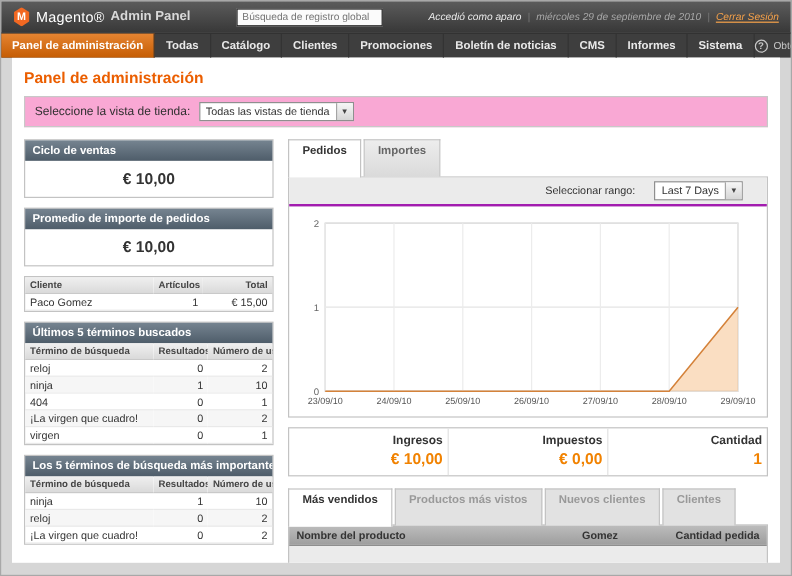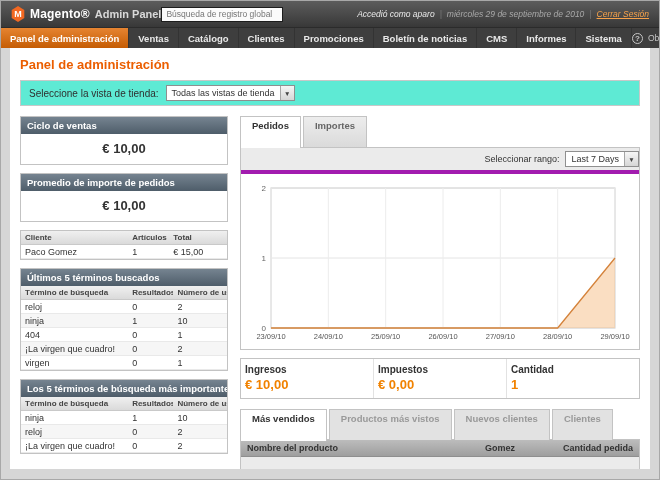--- a/index.html
+++ b/index.html
@@ -9,44 +9,44 @@
     font-size:10px; color:#2f2f2f; background:#d6d6d6; overflow:hidden;
   }
   .page { width:660px; height:480px; background:#d6d6d6; border:1px solid #a8a8a8; overflow:hidden; }
 
   
   .topbar { height:26px; background:linear-gradient(#5c5c5c,#383838); display:flex; align-items:center; padding:0 10px; }
   .logo { display:flex; align-items:center; gap:5px; flex:none; }
   .logo-mark { width:14px; height:16px; background:#f26822; clip-path:polygon(50% 0,95% 25%,95% 75%,50% 100%,5% 75%,5% 25%);
     display:inline-flex; align-items:center; justify-content:center; }
   .logo-m { color:#fff; font-size:9px; font-weight:bold; }
-  .brand { color:#fff; font-weight:bold; font-size:12px; letter-spacing:.2px; }
+  .brand { color:#fff; font-weight:normal; font-size:12px; letter-spacing:.2px; }
   .brand-sub { color:#d9d9d9; font-weight:bold; font-size:11px; }
-  .search-wrap { flex:1; display:flex; justify-content:flex-start; }
+  .search-wrap { flex:1; display:flex; justify-content:center; }
   .global-search { width:122px; height:15px; border:1px solid #1d1d1d; background:#fbfbfb; color:#555;
     font-family:"Liberation Sans", sans-serif; font-size:8.5px; padding:0 4px; }
   .header-right { flex:none; display:flex; align-items:center; gap:5px; font-size:8.5px;font-style:italic; }
   .hr-user { color:#eaeaea; }
   .hr-date { color:#a8a8a8; }
   .hr-sep { color:#777; }
   .hr-logout { color:#f7a24a; text-decoration:underline; cursor:pointer; }
 
   
   .navbar { height:21px; background:#3e3e3e; border-top:1px solid #2b2b2b; display:flex; align-items:stretch; padding-right:8px; }
   .nav-item { display:flex; align-items:center; padding:0 9px; color:#e9e9e9; font-size:9.5px; font-weight:bold;
     border-right:1px solid #333; cursor:pointer; white-space:nowrap; }
   .nav-item.active { background-color:var(--nav-active,#e06904); background-image:linear-gradient(rgba(255,255,255,.18),rgba(0,0,0,.12)); color:#fff; }
   .nav-help { margin-left:auto; display:flex; align-items:center; gap:5px; color:#c6c6c6; font-size:8.5px; cursor:pointer; white-space:nowrap; }
   .help-icon { width:11px; height:11px; border:1px solid #c6c6c6; border-radius:50%; display:inline-flex;
     align-items:center; justify-content:center; font-size:8px; color:#c6c6c6; font-weight:bold; }
 
   
   .content { background:#fff; margin:0 9px; height:421px; padding:9px 10px 10px; overflow:hidden; }
   .page-title { color:var(--accent-orange,#eb5e00); font-size:13px; font-weight:bold; margin-bottom:8px; }
-  .store-switcher { border:1px solid #c8c8c8; background:#5eead4; padding:4px 8px; display:flex; align-items:center; gap:7px; margin-bottom:10px; }
+  .store-switcher { border:1px solid #c8c8c8; background:#f9a8d4; padding:4px 8px; display:flex; align-items:center; gap:7px; margin-bottom:10px; }
 
   .fselect { display:inline-flex; align-items:center; border:1px solid #8f8f8f; background:#fff; height:16px; font-size:9px; cursor:pointer; }
   .fselect .txt { padding:0 5px; color:#333; white-space:nowrap; }
   .fselect .arr { width:14px; height:100%; background:linear-gradient(#f6f6f6,#d6d6d6); border-left:1px solid #a5a5a5;
     display:flex; align-items:center; justify-content:center; font-size:6.5px; color:#444; }
 
   .dashboard { display:flex; gap:12px; align-items:flex-start; }
   .col-left { width:208px; flex:none; }
   .col-right { flex:1; min-width:0; }
 
@@ -54,38 +54,38 @@
   .panel { border:1px solid #c3c3c3; background:#fff; margin-bottom:8px; }
   .panel-head { background-color:var(--panel-header,#5b6c7b); background-image:linear-gradient(rgba(255,255,255,.16),rgba(0,0,0,.14));
     color:#fff; font-weight:bold; font-size:9.5px; padding:3px 6px; white-space:nowrap; overflow:hidden; }
   .panel-value { text-align:center; font-weight:bold; font-size:13px; color:#333; padding:7px 6px 8px; }
 
   table.ptable { width:100%; border-collapse:collapse; table-layout:fixed; }
   .ptable th { background:linear-gradient(#f0f0f0,#dadada); color:#444; font-size:8px; font-weight:bold;
     text-align:left; padding:2px 4px; border-bottom:1px solid #c9c9c9; white-space:nowrap; overflow:hidden; }
   .ptable td { font-size:9px; color:#333; padding:1.5px 4px; border-bottom:1px solid #e9e9e9; white-space:nowrap; overflow:hidden; }
   .ptable tbody tr:nth-child(even) td { background:#f6f6f6; }
-  .ptable .num { text-align:left;margin-left:36px; }
+  .ptable .num { text-align:right;margin-left:36px; }
   .w-term { width:52%; } .w-res { width:22%; } .w-uses { width:26%; }
   .w-cust { width:52%; } .w-items { width:20%; } .w-total { width:28%; }
 
   
   .tabs { display:flex; gap:2px; position:relative; z-index:2; }
   .tab { padding:3px 11px 16px; font-size:9.5px; font-weight:bold; border:1px solid #c3c3c3; border-bottom:none;
     background:linear-gradient(#ededed,#dadada); color:#666; cursor:pointer; }
   .tab.active { background:#fff; color:#333; padding-bottom:5px; margin-bottom:-1px; }
   .tab.muted { color:#999; background:#e2e2e2; }
 
   .tab-box { border:1px solid #c3c3c3; background:#fff; position:relative; z-index:1; }
-  .range-bar { background:#ebebeb; border-bottom:4px solid #a21caf; padding:3px 0; display:flex; justify-content:flex-end; align-items:center; gap:6px; font-size:9px; color:#333; }
+  .range-bar { background:#ebebeb; border-bottom:2px solid #a21caf; padding:3px 20px; display:flex; justify-content:flex-end; align-items:center; gap:16px; font-size:9px; color:#333; }
   .chart-wrap { padding:6px 6px 3px; }
   .chart-wrap svg { display:block; width:100%; }
 
   .stats-box { border:1px solid #c3c3c3; background:#fff; margin-top:8px; display:flex; }
-  .stat { flex:1; text-align:left; padding:5px 4px 6px; border-left:1px solid #e2e2e2; }
+  .stat { flex:1; text-align:right; padding:5px 4px 6px; border-left:1px solid #e2e2e2; }
   .stat:first-child { border-left:none; }
   .stat-label { font-weight:bold; font-size:10px; color:#333; margin-bottom:2px; }
   .stat-value { font-weight:bold; font-size:13px; color:var(--value-orange,#f18200); }
 
   .bottom-tabs { display:flex; gap:2px; margin-top:10px; position:relative; z-index:2; }
   .grid-box { border:1px solid #c3c3c3; margin-top:-1px; background:#ebebeb; position:relative; z-index:1; }
   .grid-head { display:flex; background:linear-gradient(#bcbcbc,#9e9e9e); border-bottom:1px solid #8e8e8e; }
   .grid-head .gh { font-size:9px; font-weight:bold; color:#333; padding:3px 6px; white-space:nowrap; }
   .gh-name { flex:1; } .gh-price { width:78px; } .gh-qty { width:82px; }
   .grid-empty { text-align:center; font-size:9.5px; color:#444; padding:17px 0 23px; }
@@ -110,21 +110,21 @@
       <span class="hr-user">Accedió como aparo</span>
       <span class="hr-sep">|</span>
       <span class="hr-date">miércoles 29 de septiembre de 2010</span>
       <span class="hr-sep">|</span>
       <a class="hr-logout">Cerrar Sesión</a>
     </div>
   </header>
 
   <nav class="navbar">
     <div class="nav-item active">Panel de administración</div>
-    <div class="nav-item">Ventas</div>
+    <div class="nav-item">Todas</div>
     <div class="nav-item">Catálogo</div>
     <div class="nav-item">Clientes</div>
     <div class="nav-item">Promociones</div>
     <div class="nav-item">Boletín de noticias</div>
     <div class="nav-item">CMS</div>
     <div class="nav-item">Informes</div>
     <div class="nav-item">Sistema</div>
     <div class="nav-help">
       <span class="help-icon">?</span>
       <span>Obtener ayuda para esta página</span>

